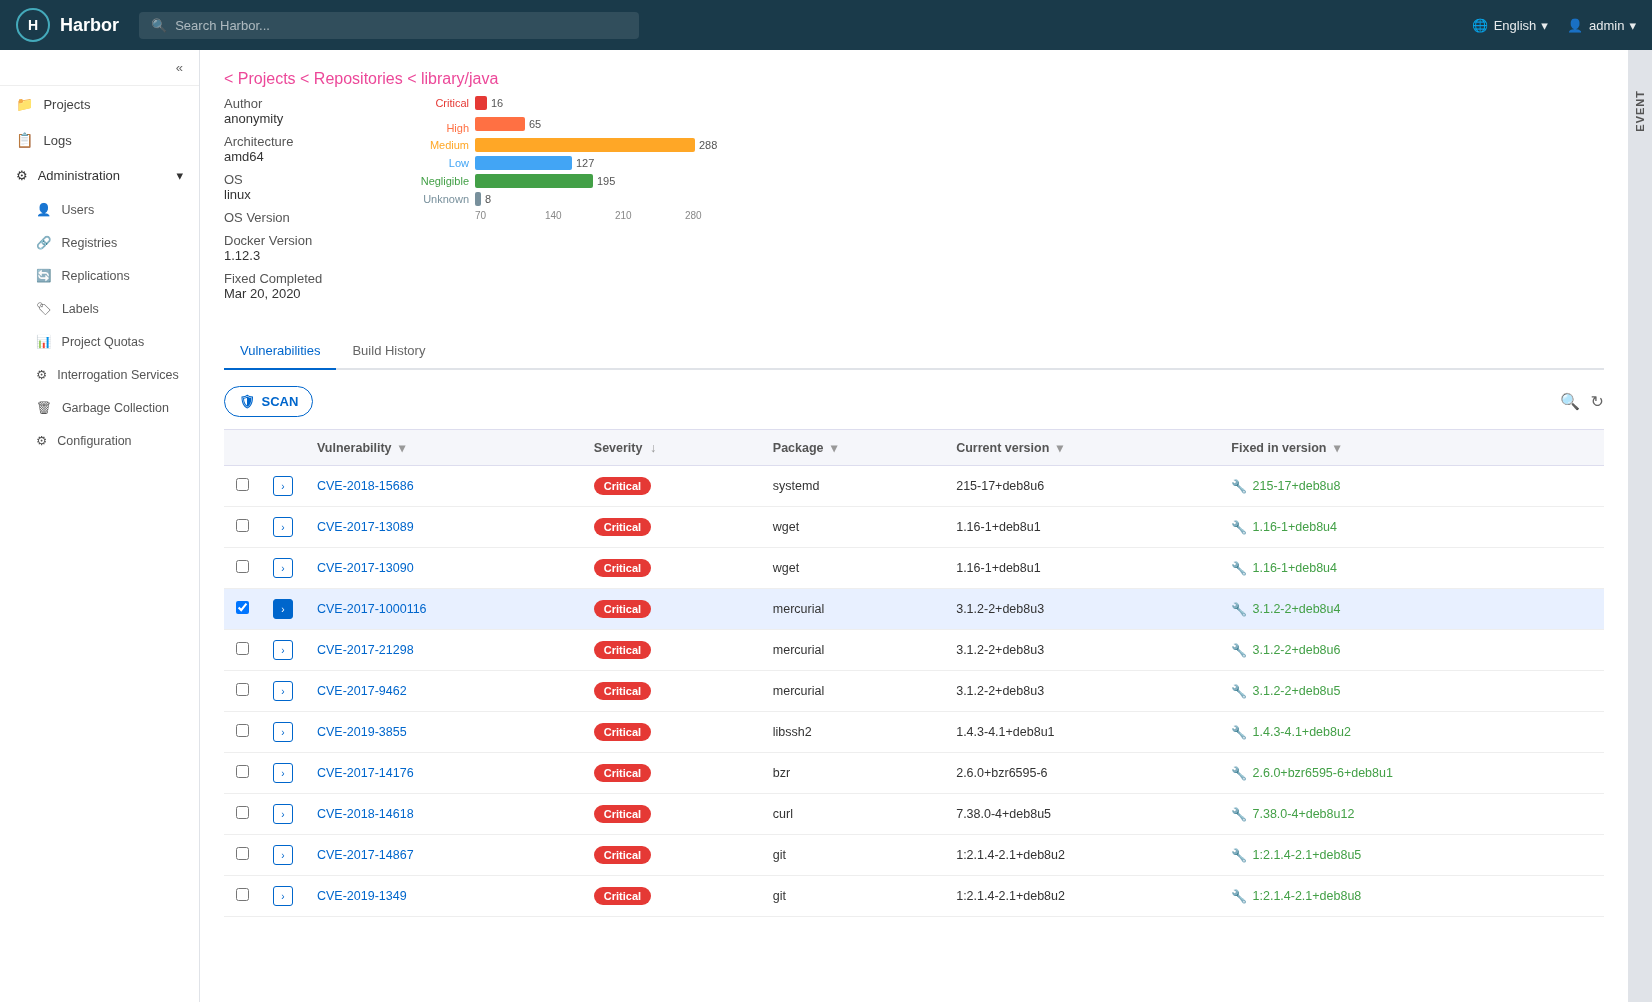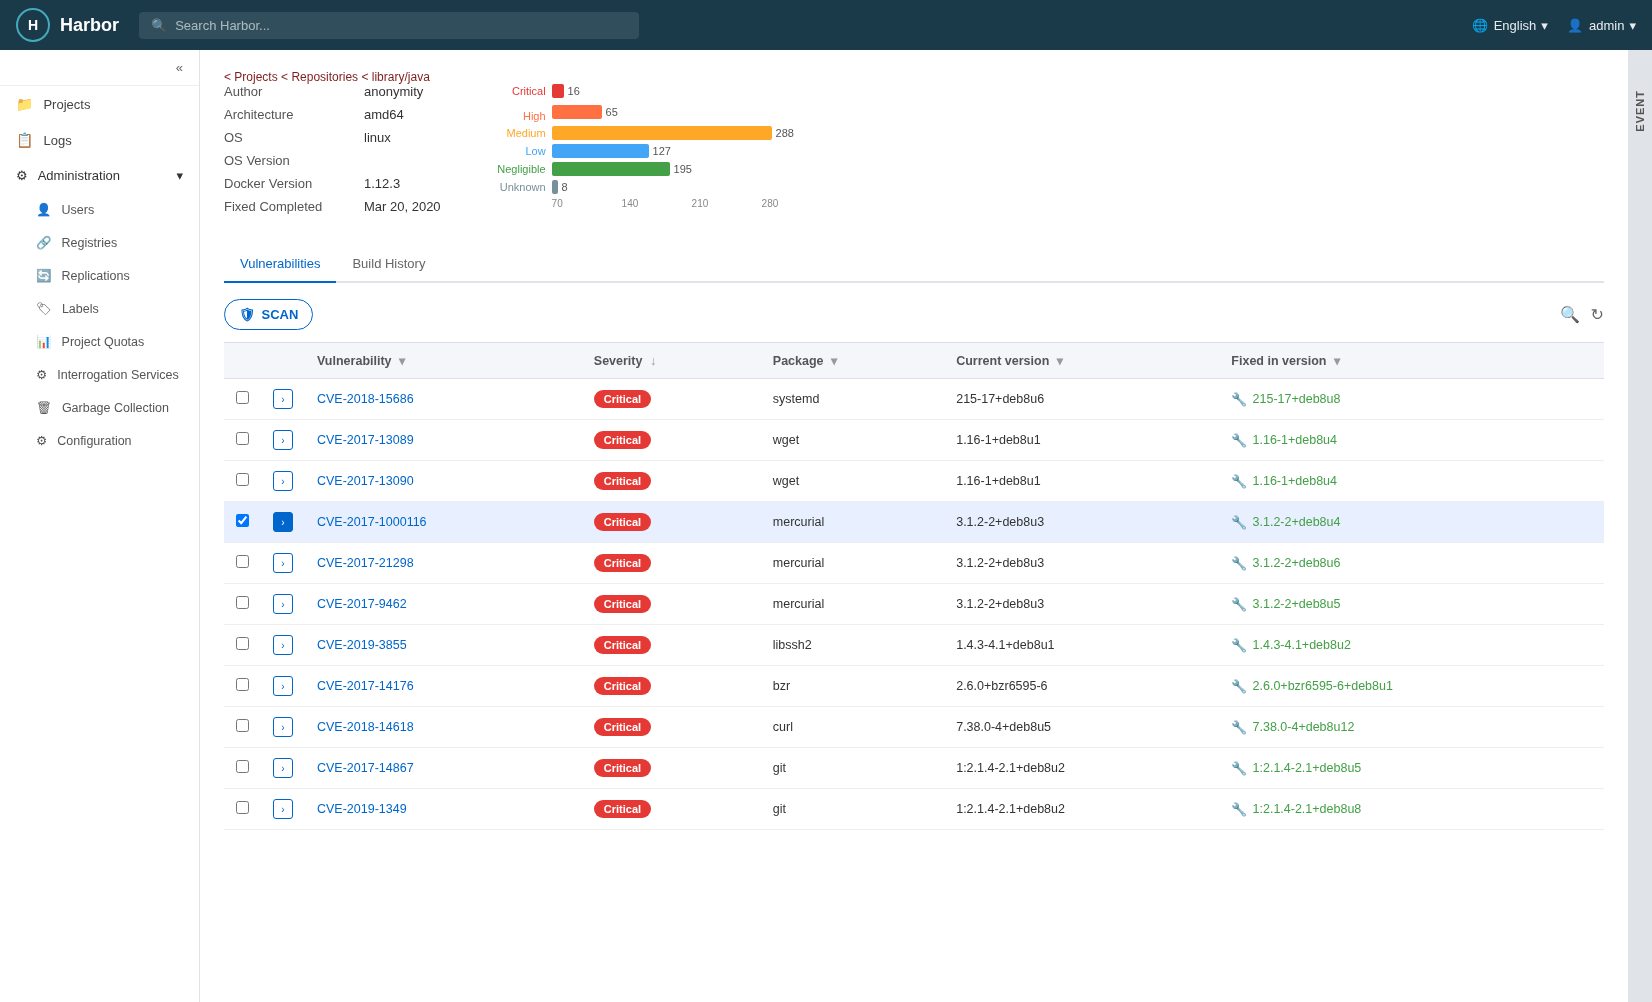--- a/index.html
+++ b/index.html
@@ -127,40 +127,41 @@
 
     
     .content {
       flex: 1;
       overflow-y: auto;
       padding: 20px 24px;
       background: white;
     }
 
     .breadcrumb {
-      font-size: 12px;
-      color: #7f1d1d;
+      font-size: 16px;
+      color: #ec4899;
+      margin-bottom: 8px;
     }
     .breadcrumb span { cursor: pointer; }
 
     .page-title {
       font-size: 22px;
       font-weight: 500;
       color: #2c3e50;
       margin-bottom: 20px;
     }
 
     .meta-chart-row {
       display: flex;
       gap: 40px;
       margin-bottom: 24px;
     }
 
     .meta-table { font-size: 13px; }
-    .meta-row { display: flex; margin-bottom: 8px; }
+    .meta-row { display: flex; margin-bottom: 8px; flex-direction: column; }
     .meta-label { width: 140px; color: #555; font-weight: 500; }
     .meta-value { color: #333; }
 
     
     .chart-area {
       min-width: 300px;
     }
     .chart-row {
       display: flex;
       align-items: center;

